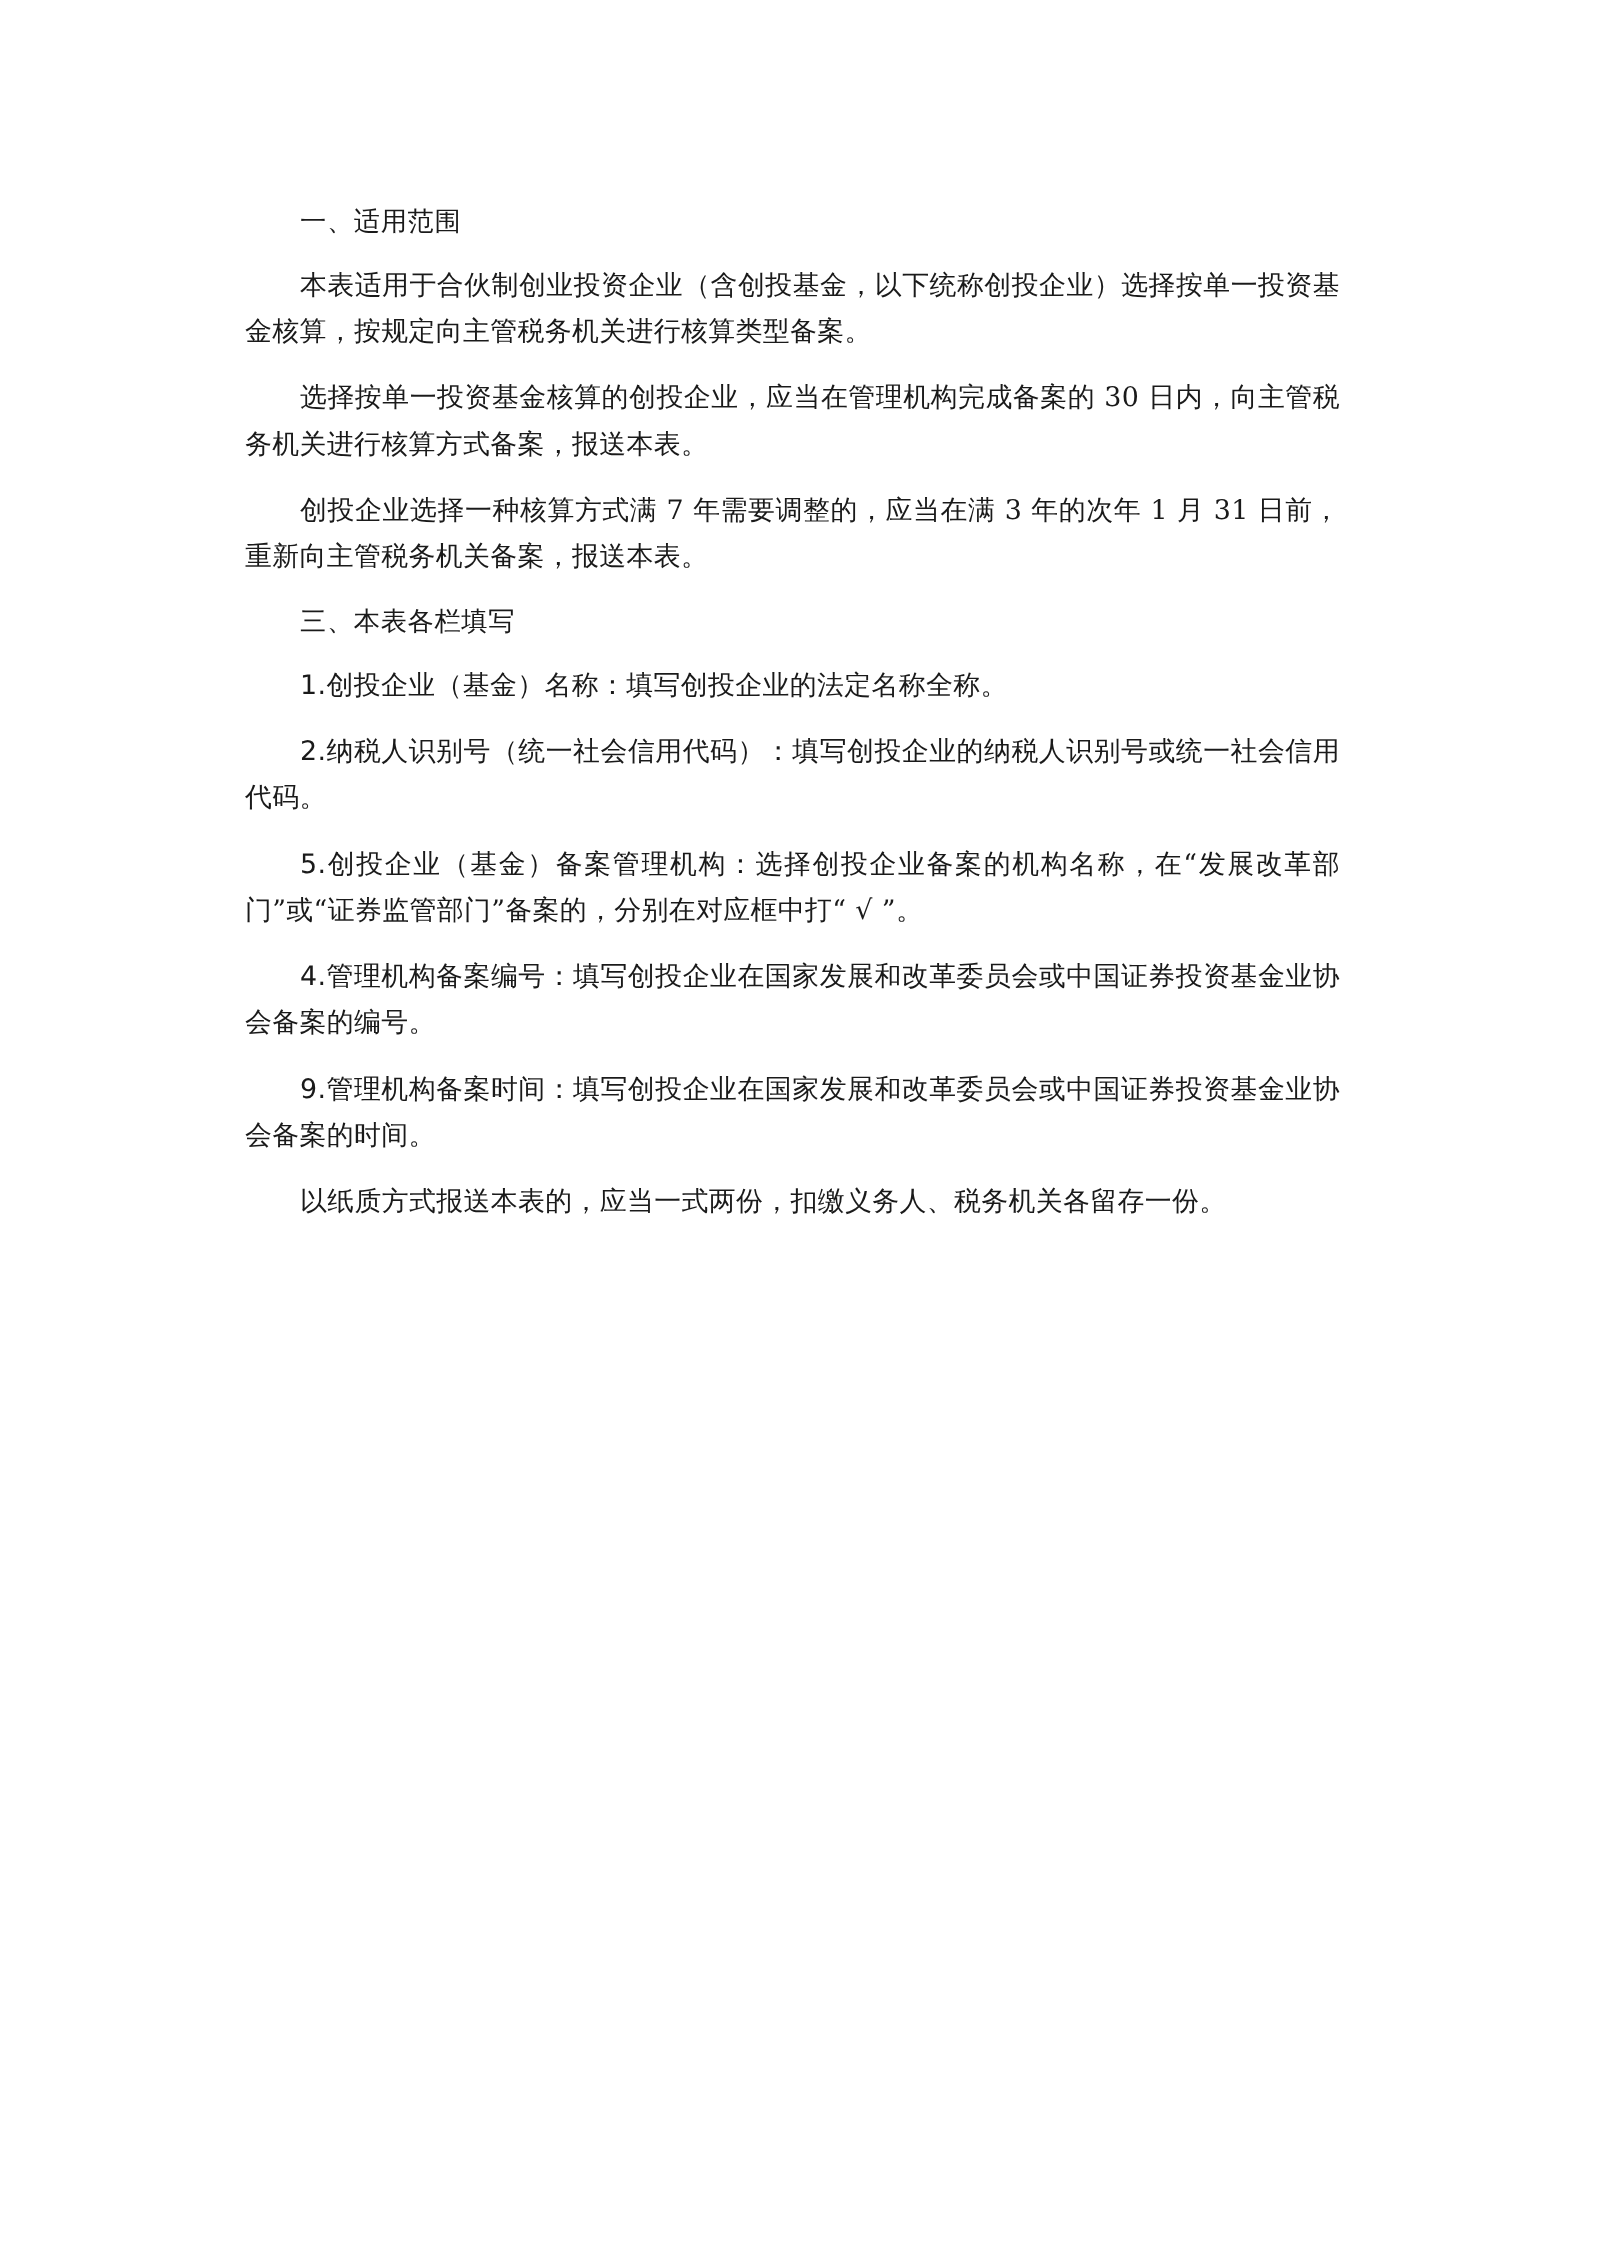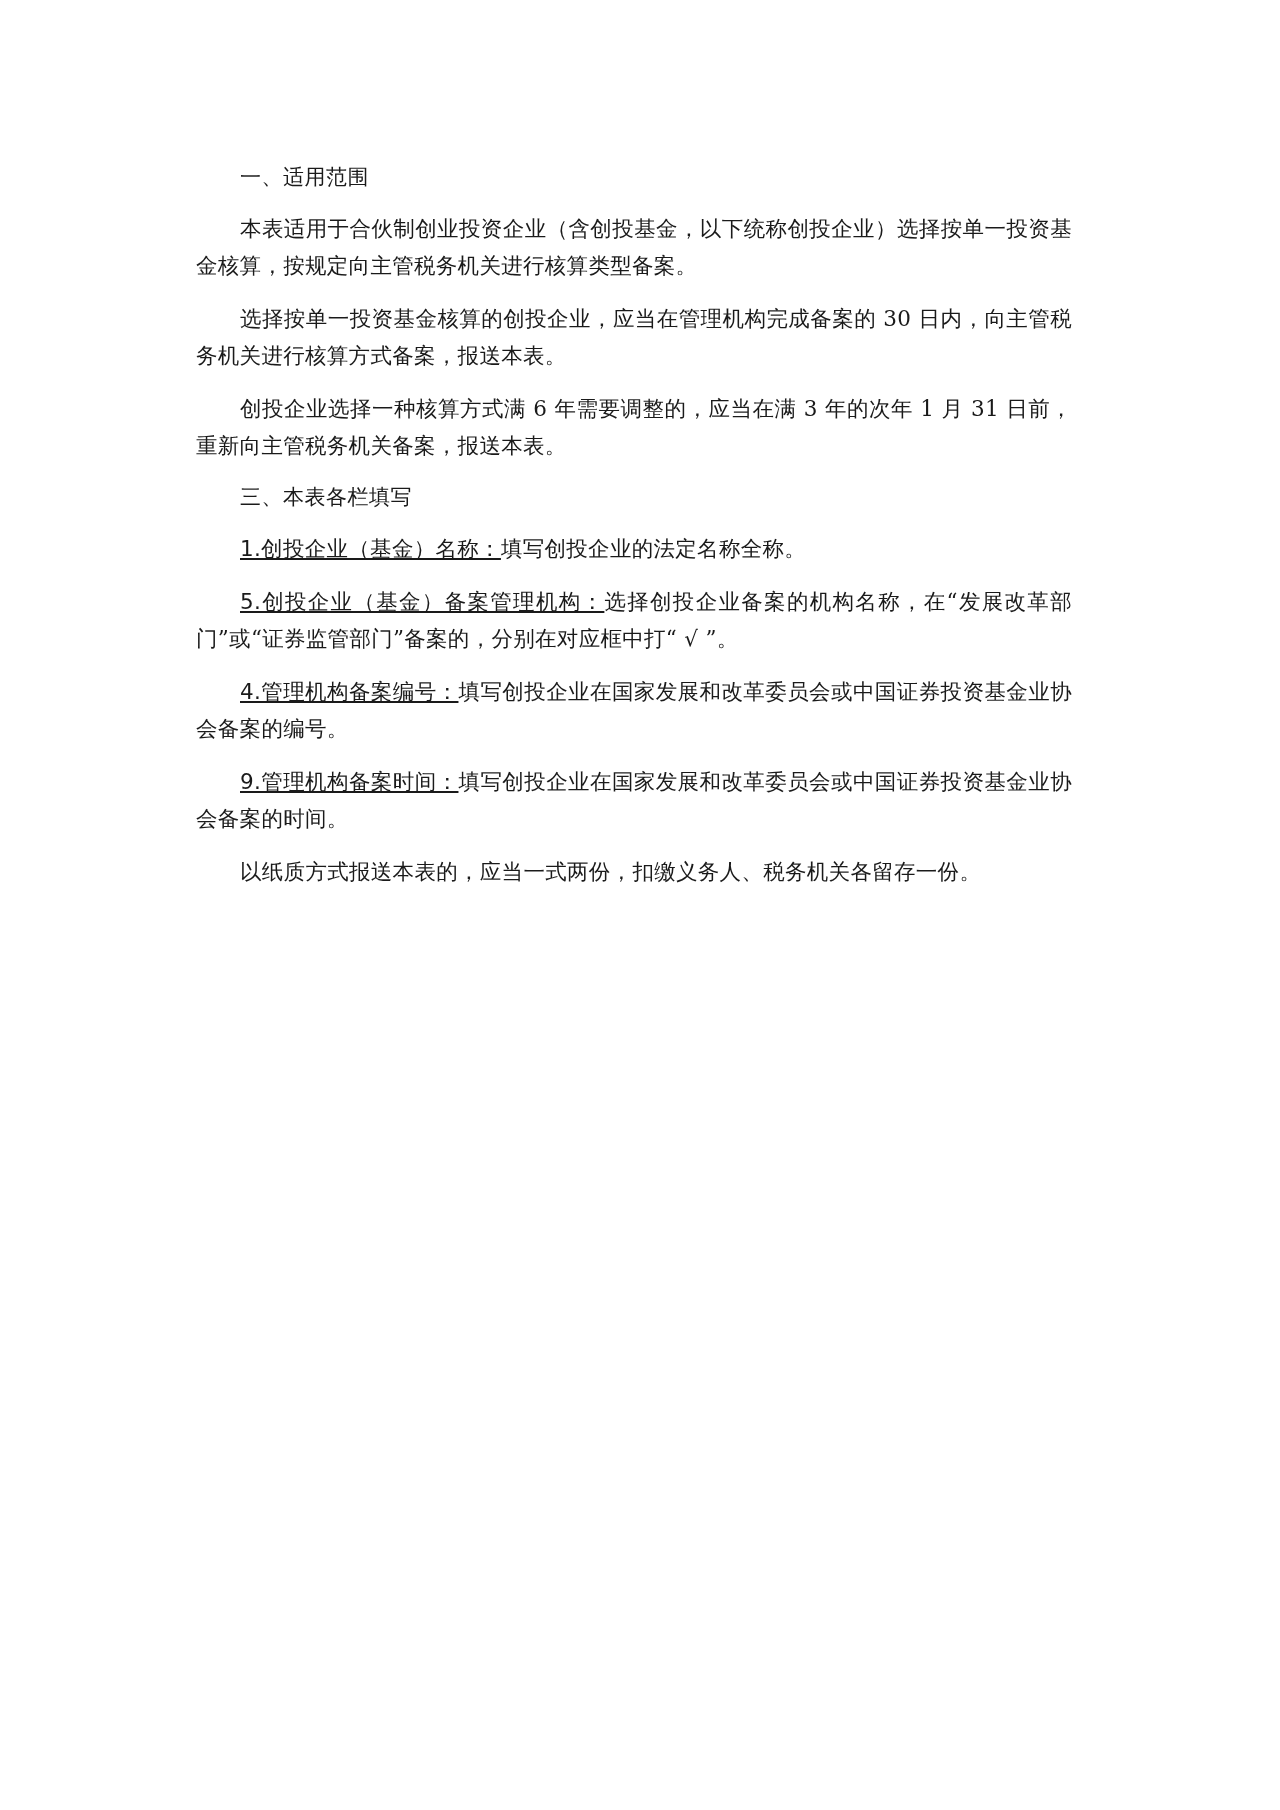--- a/index.html
+++ b/index.html
@@ -33,37 +33,39 @@
     .para {
       font-size: 21.5px;
       line-height: 37px;
       text-indent: 44px;
       margin: 0 16px 16px 0;
       text-align: justify;
       letter-spacing: 0.3px;
     }
     .item-label {
       font-family: "DejaVu Sans", "Liberation Sans", sans-serif;
-      text-decoration: underline;
     }
   </style>
 </head>
 <body>
 
 <div class="page">
 
   <h2 class="heading">一、适用范围</h2>
   <p class="para">本表适用于合伙制创业投资企业（含创投基金，以下统称创投企业）选择按单一投资基金核算，按规定向主管税务机关进行核算类型备案。</p>
 
   <p class="para">选择按单一投资基金核算的创投企业，应当在管理机构完成备案的 30 日内，向主管税务机关进行核算方式备案，报送本表。</p>
-  <p class="para">创投企业选择一种核算方式满 6 年需要调整的，应当在满 3 年的次年 1 月 31 日前，重新向主管税务机关备案，报送本表。</p>
+  <p class="para">创投企业选择一种核算方式满 7 年需要调整的，应当在满 3 年的次年 1 月 31 日前，重新向主管税务机关备案，报送本表。</p>
 
   <h2 class="heading">三、本表各栏填写</h2>
   <p class="para">
     <span class="item-label">1.创投企业（基金）名称：</span><span>填写创投企业的法定名称全称。</span>
+  </p>
+  <p class="para">
+    <span class="item-label">2.纳税人识别号（统一社会信用代码）：</span><span>填写创投企业的纳税人识别号或统一社会信用代码。</span>
   </p>
   <p class="para">
     <span class="item-label">5.创投企业（基金）备案管理机构：</span><span>选择创投企业备案的机构名称，在“发展改革部门”或“证券监管部门”备案的，分别在对应框中打“ √ ”。</span>
   </p>
   <p class="para">
     <span class="item-label">4.管理机构备案编号：</span><span>填写创投企业在国家发展和改革委员会或中国证券投资基金业协会备案的编号。</span>
   </p>
   <p class="para">
     <span class="item-label">9.管理机构备案时间：</span><span>填写创投企业在国家发展和改革委员会或中国证券投资基金业协会备案的时间。</span>
   </p>

